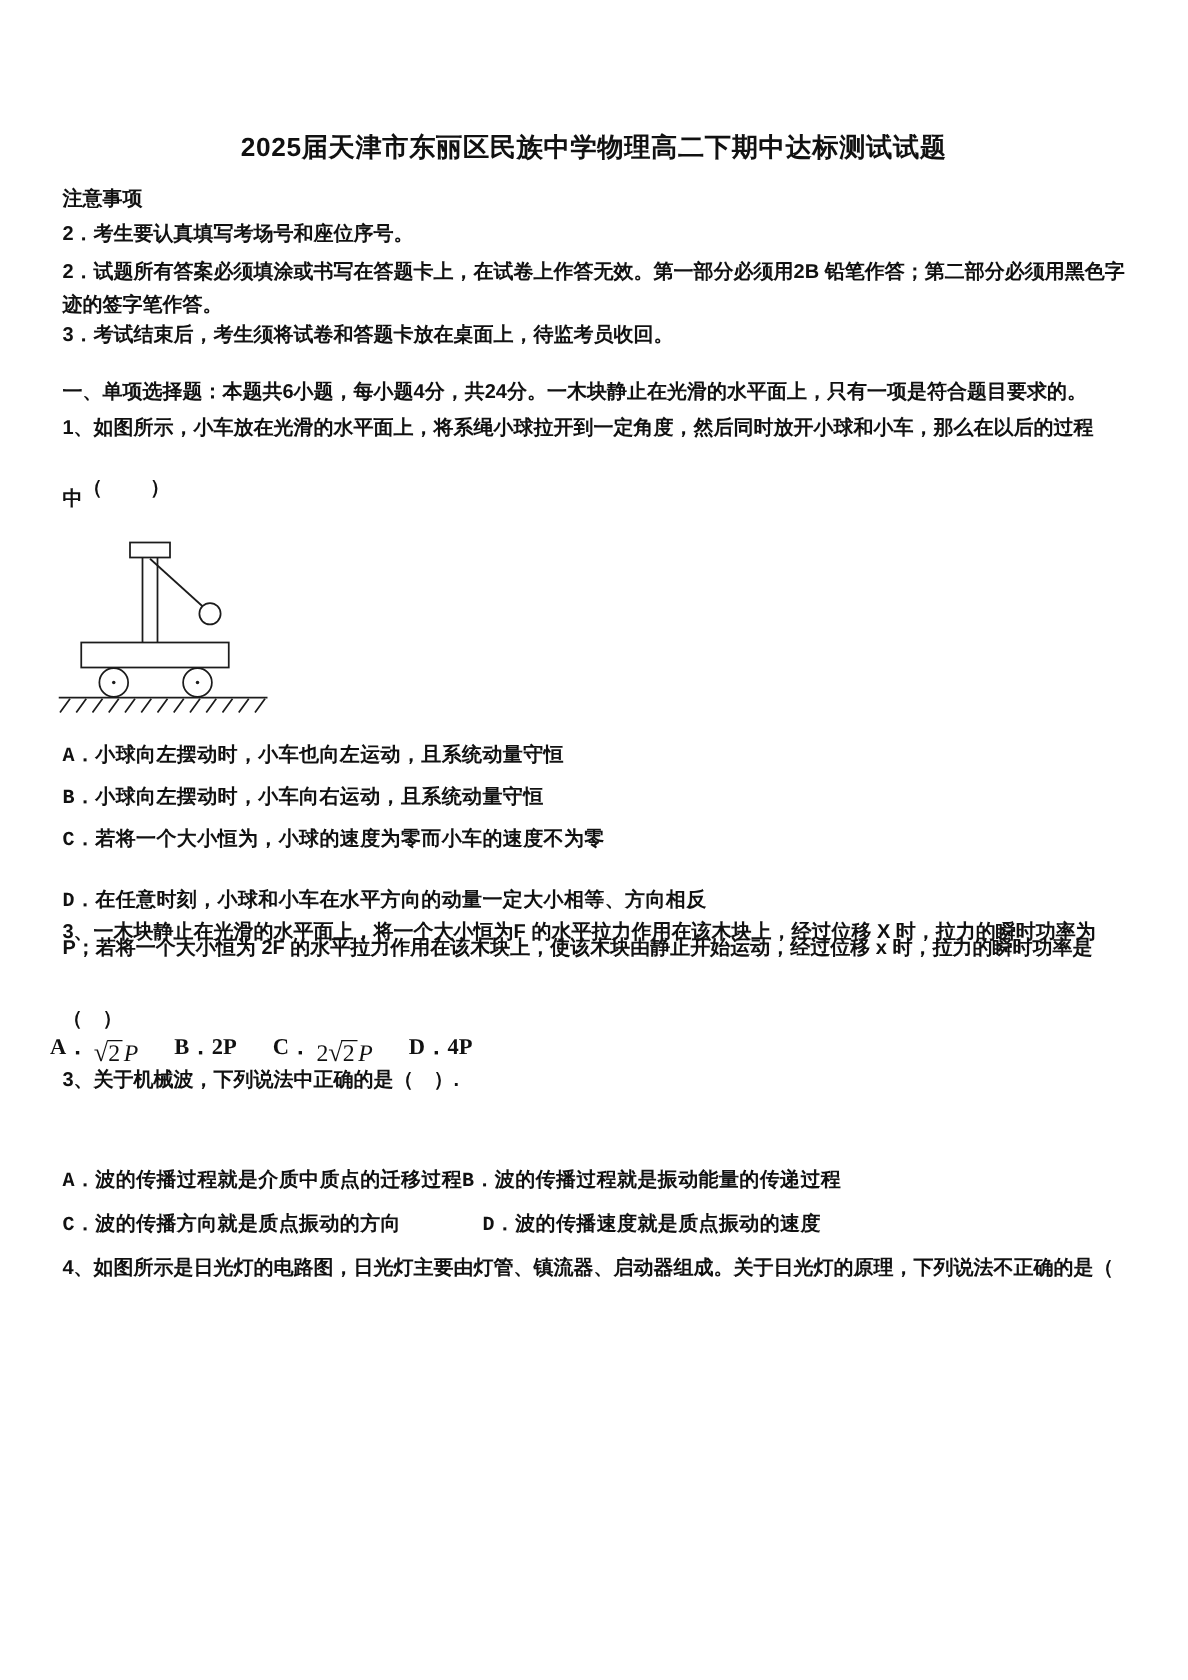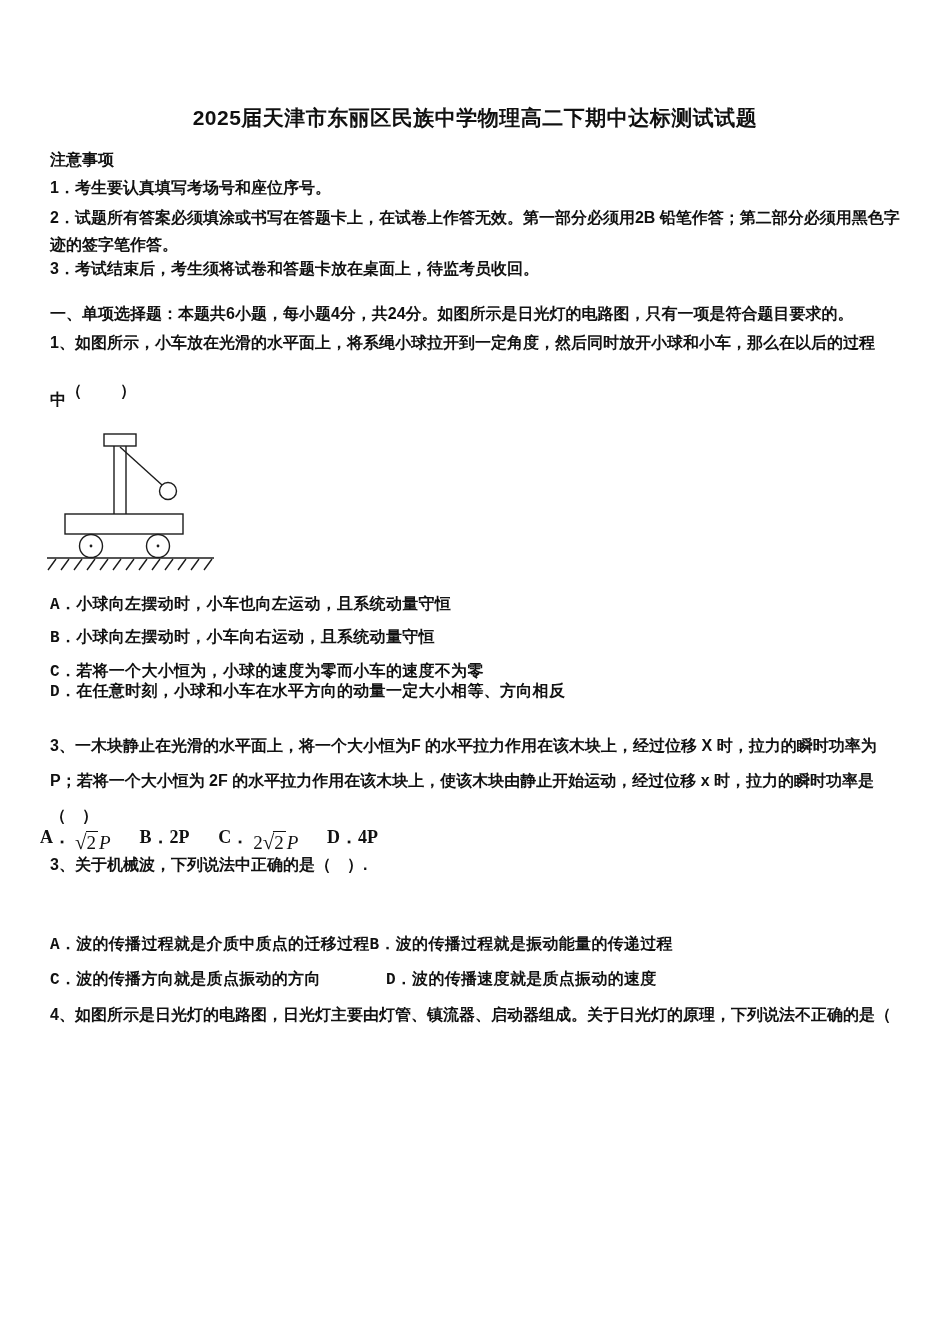--- a/index.html
+++ b/index.html
@@ -37,25 +37,25 @@
   svg{display:block;}
 </style>
 </head>
 <body>
 
 <div class="sheet">
 
   <h1 class="title">2025届天津市东丽区民族中学物理高二下期中达标测试试题</h1>
 
   <div class="line" style="top:149px">注意事项</div>
-  <div class="line" style="top:177px">1．考生要认真填写考场号和座位序号。</div>
+  <div class="line" style="top:177px">2．考生要认真填写考场号和座位序号。</div>
   <div class="line wrap" style="top:204px">2．试题所有答案必须填涂或书写在答题卡上，在试卷上作答无效。第一部分必须用2B 铅笔作答；第二部分必须用黑色字迹的签字笔作答。</div>
   <div class="line" style="top:258px">3．考试结束后，考生须将试卷和答题卡放在桌面上，待监考员收回。</div>
 
-  <div class="line" style="top:303px">一、单项选择题：本题共6小题，每小题4分，共24分。如图所示是日光灯的电路图，只有一项是符合题目要求的。</div>
+  <div class="line" style="top:303px">一、单项选择题：本题共6小题，每小题4分，共24分。一木块静止在光滑的水平面上，只有一项是符合题目要求的。</div>
 
   <div class="line" style="top:332px">1、如图所示，小车放在光滑的水平面上，将系绳小球拉开到一定角度，然后同时放开小球和小车，那么在以后的过程</div>
   <div class="line" style="top:380px"><span>中</span><span class="sup-paren">（　　）</span></div>
 
   <div class="fig" style="left:42px;top:428px">
     <svg width="180" height="150" viewBox="0 0 180 150">
       <g fill="none" stroke="#1c1c1c" stroke-width="1.4">
         <rect x="62" y="6" width="32" height="12"></rect>
         <line x1="72" y1="18" x2="72" y2="86"></line>
         <line x1="84" y1="18" x2="84" y2="86"></line>
@@ -68,24 +68,24 @@
         <path d="M14,131 l-8,11 M27,131 l-8,11 M40,131 l-8,11 M53,131 l-8,11 M66,131 l-8,11 M79,131 l-8,11 M92,131 l-8,11 M105,131 l-8,11 M118,131 l-8,11 M131,131 l-8,11 M144,131 l-8,11 M157,131 l-8,11 M170,131 l-8,11"></path>
       </g>
       <circle cx="49" cy="118" r="1.4" fill="#1c1c1c"></circle>
       <circle cx="116" cy="118" r="1.4" fill="#1c1c1c"></circle>
     </svg>
   </div>
 
   <div class="line optline" style="top:595px">A．小球向左摆动时，小车也向左运动，且系统动量守恒</div>
   <div class="line optline" style="top:628px">B．小球向左摆动时，小车向右运动，且系统动量守恒</div>
   <div class="line optline" style="top:662px">C．若将一个大小恒为，小球的速度为零而小车的速度不为零</div>
-  <div class="line optline" style="top:682px">D．在任意时刻，小球和小车在水平方向的动量一定大小相等、方向相反</div>
+  <div class="line optline" style="top:711px">D．在任意时刻，小球和小车在水平方向的动量一定大小相等、方向相反</div>
 
   <div class="line" style="top:735px">3、一木块静止在光滑的水平面上，将一个大小恒为F 的水平拉力作用在该木块上，经过位移 X 时，拉力的瞬时功率为</div>
-  <div class="line" style="top:770px">P；若将一个大小恒为 2F 的水平拉力作用在该木块上，使该木块由静止开始运动，经过位移 x 时，拉力的瞬时功率是</div>
+  <div class="line" style="top:748px">P；若将一个大小恒为 2F 的水平拉力作用在该木块上，使该木块由静止开始运动，经过位移 x 时，拉力的瞬时功率是</div>
   <div class="line" style="top:805px">（　）</div>
 
   <div class="q2opts">
     <span class="q2opt"><span class="lab">A．</span><span class="math"><span class="coef"></span><span class="sq">√</span><span class="rad">2</span><span class="suf">P</span></span></span>
     <span class="q2opt"><span class="lab">B．</span><span class="plain">2P</span></span>
     <span class="q2opt"><span class="lab">C．</span><span class="math"><span class="coef">2</span><span class="sq">√</span><span class="rad">2</span><span class="suf">P</span></span></span>
     <span class="q2opt"><span class="lab">D．</span><span class="plain">4P</span></span>
   </div>
 
   <div class="line" style="top:854px">3、关于机械波，下列说法中正确的是（　）.</div>

